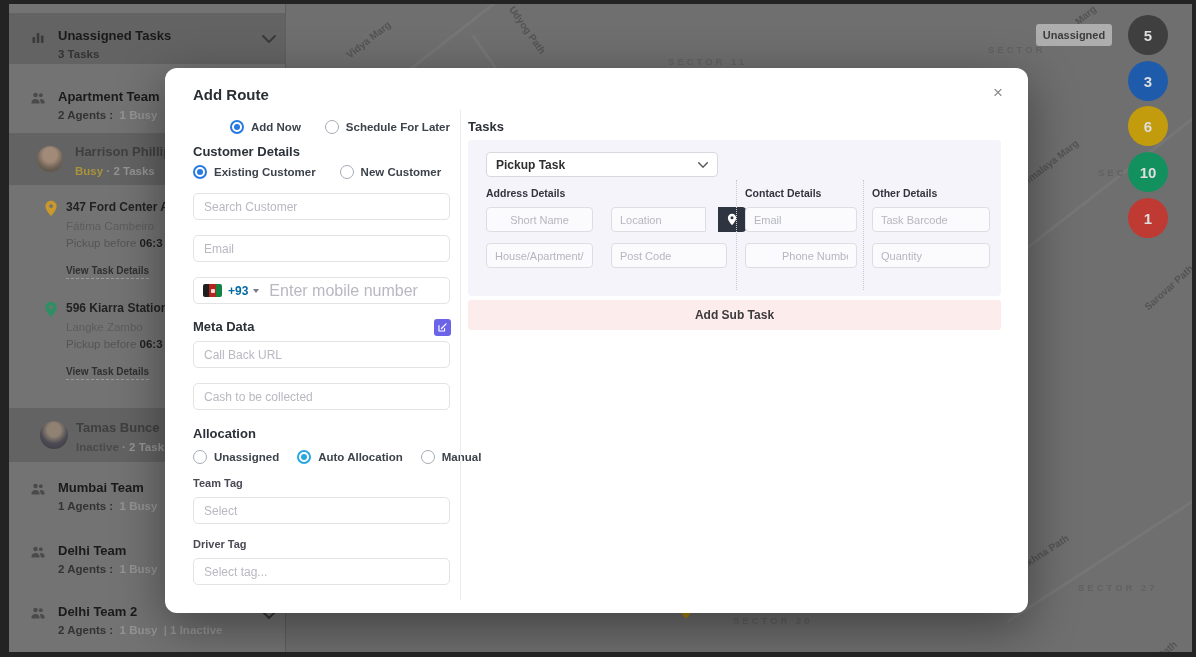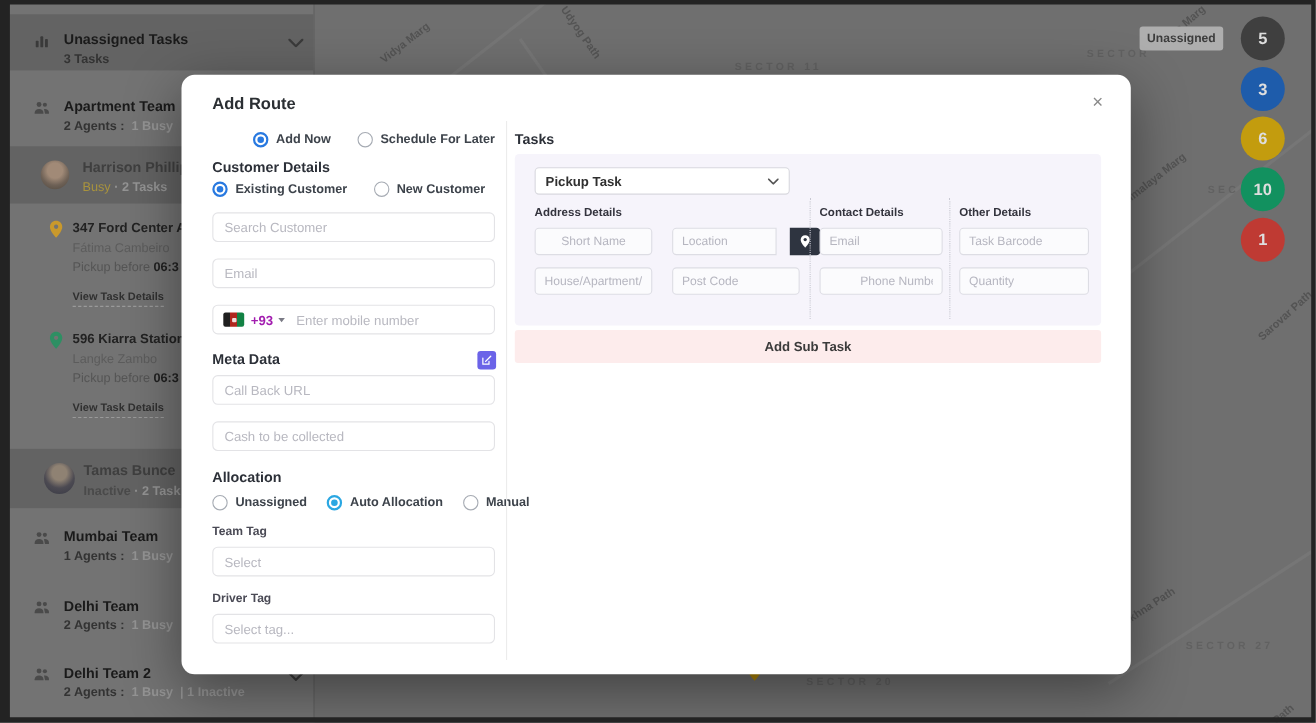--- a/index.html
+++ b/index.html
@@ -24,21 +24,21 @@
   
   .sidebar{position:absolute;left:0;top:0;width:286px;height:657px;background:#737373;
            border-right:1px solid #5f5f5f;z-index:3;overflow:hidden;}
   .srow{position:absolute;left:0;width:286px;}
   .srow.hl{background:#636363;}
   .s-title{font-size:13px;font-weight:700;color:#1a1a1a;white-space:nowrap;}
   .s-sub{font-size:11.5px;white-space:nowrap;margin-top:3px;}
   .s-sub b{color:#333;font-weight:700;}
   .s-sub .mut{color:#949494;font-weight:600;}
   .agent-name{font-size:13px;font-weight:600;color:#3f3f3f;white-space:nowrap;}
-  .busy-y{color:#a9933d;font-weight:400;}
+  .busy-y{color:#a9933d;font-weight:700;}
   .inact{color:#4a4a4a;font-weight:700;}
   .task-addr{font-size:12px;font-weight:700;color:#222;white-space:nowrap;}
   .task-person{font-size:11.5px;color:#5c5c5c;margin-top:3px;white-space:nowrap;}
   .task-pick{font-size:11.5px;color:#555;margin-top:3px;white-space:nowrap;}
   .task-pick b{color:#1f1f1f;}
   .task-link{display:inline-block;font-size:10px;font-weight:700;color:#303030;
              border-bottom:1px dashed #9a9a9a;padding-bottom:2px;margin-top:9px;}
   .avatar{border-radius:50%;position:absolute;}
   .av-h{background:radial-gradient(circle at 50% 35%, #a18a77 0 32%, #6e6156 62%, #4e463d 100%);}
   .av-t{background:radial-gradient(circle at 50% 32%, #8f8273 0 28%, #4c4a52 58%, #383944 100%);}
@@ -64,24 +64,24 @@
        font-family:"Liberation Sans", sans-serif;background:#fff;}
   .inp::placeholder{color:#b8b8c0;}
   .small-label{position:absolute;left:28px;font-size:11px;color:#4a4a55;font-weight:600;}
   .phone-wrap{position:absolute;left:28px;top:209px;width:257px;height:27px;
        border:1px solid #e3e3e6;border-radius:5px;display:flex;align-items:center;background:#fff;}
   .flag{width:19px;height:13px;border-radius:2px;margin-left:9px;
        background:linear-gradient(90deg,#1f1f1f 0 33%,#b0271e 33% 66%,#128244 66% 100%);
        position:relative;flex:0 0 auto;}
   .flag::after{content:"";position:absolute;left:8px;top:4.5px;width:3.5px;height:4px;
        background:rgba(255,255,255,.85);border-radius:1px;}
-  .ccode{font-size:12px;color:#a21caf;font-weight:600;margin-left:6px;text-align:right;}
+  .ccode{font-size:12px;color:#0369a1;font-weight:600;margin-left:6px;text-align:right;}
   .caret{width:0;height:0;border-left:3.5px solid transparent;border-right:3.5px solid transparent;
        border-top:4px solid #7a7a85;margin-left:5px;}
-  .phone-inp{border:none;outline:none;flex:1;font-size:12px;margin-left:8px;
+  .phone-inp{border:none;outline:none;flex:1;font-size:16px;margin-left:8px;
        font-family:"Liberation Sans", sans-serif;color:#333;background:transparent;width:60px;}
   .phone-inp::placeholder{color:#b8b8c0;}
   .meta-edit{position:absolute;left:269px;top:251px;width:17px;height:17px;border-radius:3px;
        background:#6b63e8;display:flex;align-items:center;justify-content:center;cursor:pointer;}
   .vdiv{position:absolute;left:295px;top:42px;height:490px;width:0;border-left:1px solid #ececec;}
   
   .panel{position:absolute;left:303px;top:72px;width:533px;height:156px;
          background:#f6f4fb;border-radius:4px;}
   .tselect{position:absolute;left:18px;top:12px;width:232px;height:25px;background:#fff;
          border:1px solid #d8d8de;border-radius:4px;display:flex;align-items:center;

